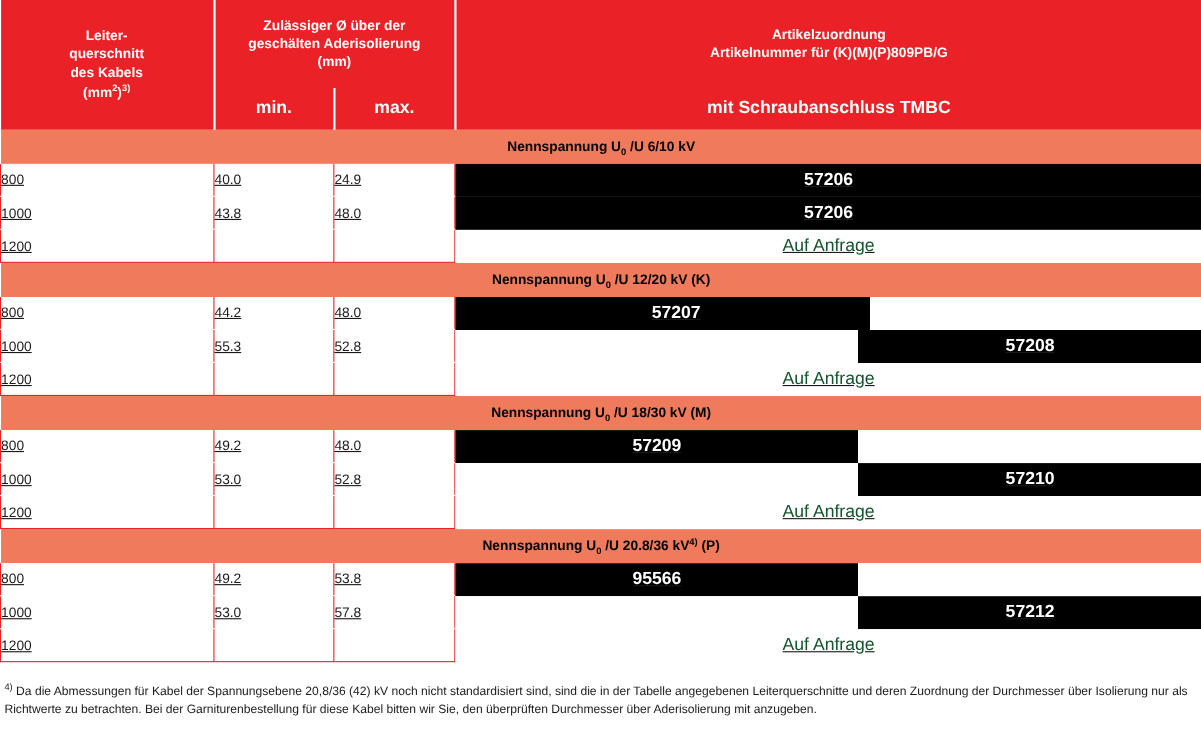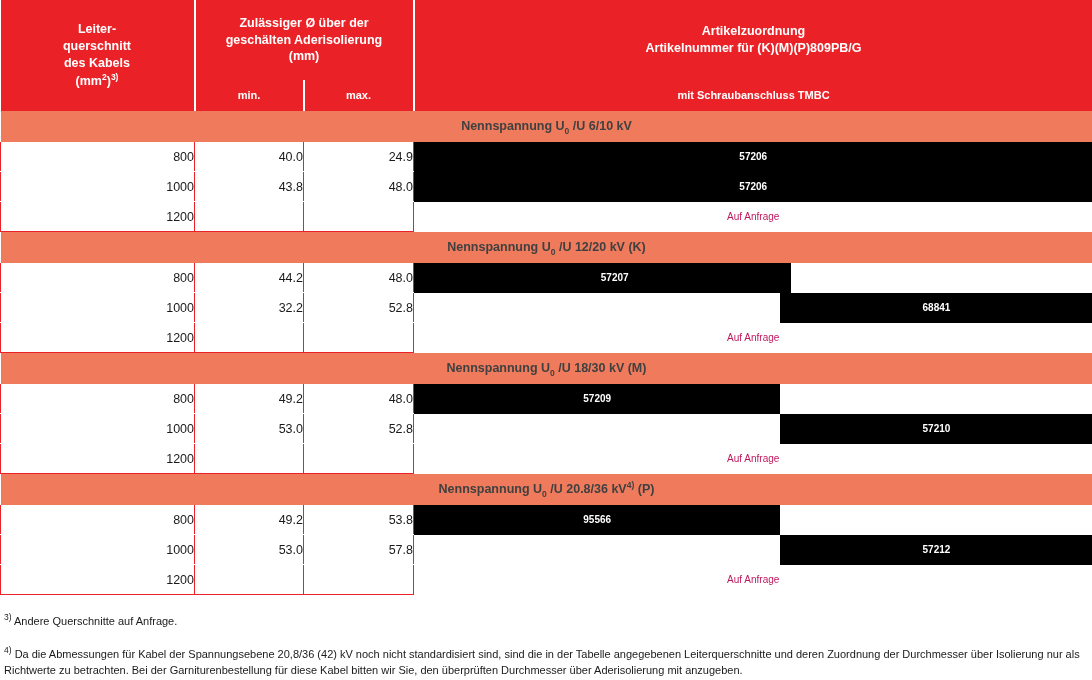--- a/index.html
+++ b/index.html
@@ -31,67 +31,68 @@
     font-size: 12.5px;
     font-weight: bold;
     text-align: center;
     vertical-align: middle;
     border-right: 2px solid #ffffff;
     padding: 8px 4px;
     line-height: 1.35;
   }
   thead th.last { border-right: none; }
   th.h-left { height: 80px; }
-  th.h-sub { height: 28px; font-size: 11px; }
+  th.h-sub { height: 28px; font-size: 16px; }
   .sup { font-size: 8.5px; vertical-align: super; }
   .sub { font-size: 8.5px; vertical-align: sub; }
 
   
   tr.band td {
     background: #ef7b5c;
-    color: #404040;
+    color: #000000;
     font-weight: bold;
     font-size: 12.5px;
     text-align: center;
     height: 31px;
     padding: 5px;
     border: none;
   }
 
   
   tr.data td {
     height: 30px;
     font-size: 12.5px;
-    text-align: right;
+    text-align: left;
     vertical-align: middle;
     padding: 0;
     background: #ffffff;
+    text-decoration: underline;
   }
   tr.data td.cell {
     border-right: 1.5px solid #ea2227;
     border-bottom: 1.5px solid #ffffff;
   }
   tr.data td.cell.firstcol { border-left: 1.5px solid #ea2227; }
   tr.data td.art { padding: 0; border: none; }
 
   tr.data.lastrow td.cell { border-bottom: 1.5px solid #ea2227; }
 
   
   .bars { display: flex; width: 100%; height: 30px; }
   .bar {
     display: flex;
     align-items: center;
     justify-content: center;
-    font-size: 10px;
+    font-size: 16px;
     font-weight: bold;
     height: 30px;
   }
   .bar.black { background: #000000; color: #ffffff; }
   .bar.white { background: #ffffff; color: #1a1a1a; }
-  .bar.plain { background: #ffffff; color: #be185d; font-weight: normal; }
+  .bar.plain { background: #ffffff; color: #14532d; font-weight: normal; }
 
   
   .notes { padding: 16px 4px 0 4px; }
   .note {
     font-size: 11px;
     color: #1a1a1a;
     line-height: 1.45;
     margin-bottom: 14px;
   }
   .note .mark { font-size: 8.5px; vertical-align: super; font-weight: normal; }
@@ -176,26 +177,26 @@
           <td class="cell">48.0</td>
           <td class="art">
             <div class="bars">
               <div class="bar black" style="flex: 54 0 0px; padding-left: 24px;">57207</div>
               <div class="bar white" style="flex: 46 0 0px;"></div>
             </div>
           </td>
         </tr>
         <tr class="data">
           <td class="cell firstcol">1000</td>
-          <td class="cell">32.2</td>
+          <td class="cell">55.3</td>
           <td class="cell">52.8</td>
           <td class="art">
             <div class="bars">
               <div class="bar white" style="flex: 54 0 0px;"></div>
-              <div class="bar black" style="flex: 46 0 0px;">68841</div>
+              <div class="bar black" style="flex: 46 0 0px;">57208</div>
             </div>
           </td>
         </tr>
         <tr class="data lastrow">
           <td class="cell firstcol">1200</td>
           <td class="cell"></td>
           <td class="cell"></td>
           <td class="art">
             <div class="bars">
               <div class="bar plain" style="flex: 100 0 0px;">Auf Anfrage</div>
@@ -269,23 +270,19 @@
           <td class="art">
             <div class="bars">
               <div class="bar plain" style="flex: 100 0 0px;">Auf Anfrage</div>
             </div>
           </td>
         </tr>
       </tbody>
   </table>
 
   <div class="notes">
-    <div class="note">
-      <span class="mark">3)</span>
-      <span>Andere Querschnitte auf Anfrage.</span>
-    </div>
     <div class="note note-2">
       <span class="mark">4)</span>
       <span>Da die Abmessungen für Kabel der Spannungsebene 20,8/36 (42) kV noch nicht standardisiert sind, sind die in der Tabelle angegebenen Leiterquerschnitte und deren Zuordnung der Durchmesser über Isolierung nur als Richtwerte zu betrachten. Bei der Garniturenbestellung für diese Kabel bitten wir Sie, den überprüften Durchmesser über Aderisolierung mit anzugeben.</span>
     </div>
   </div>
 
 </div>
 
 </body></html>

